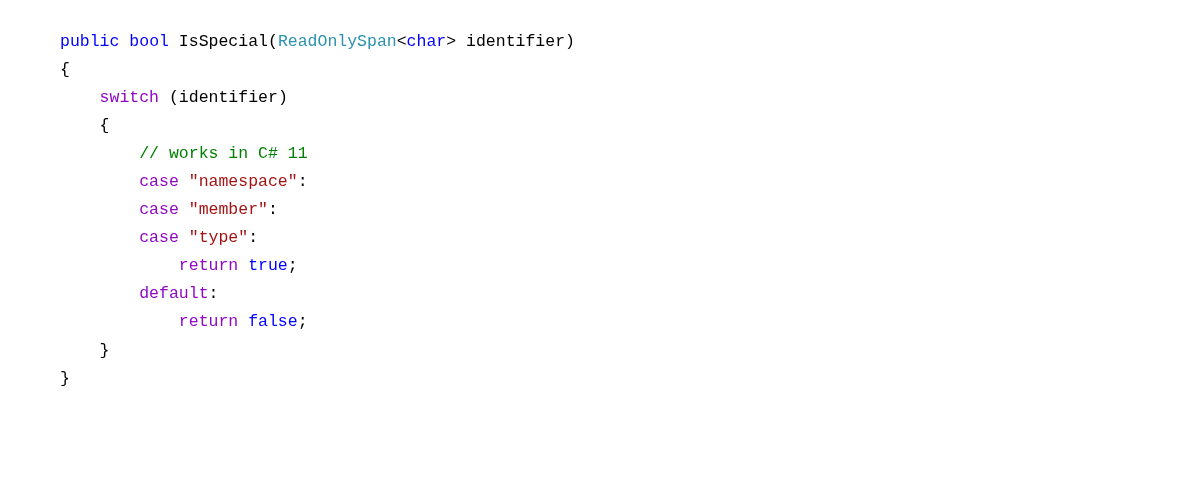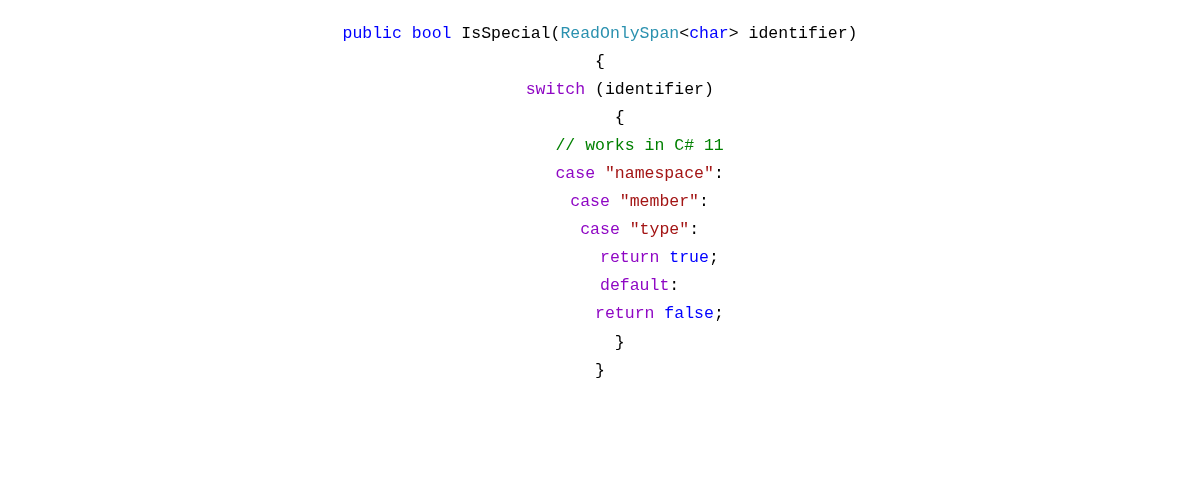--- a/index.html
+++ b/index.html
@@ -4,23 +4,22 @@
   <style>
     body {
       margin: 0;
       padding: 0;
       background: #ffffff;
       font-family: "Consolas", "Monaco", "Courier New", monospace;
       font-size: 16.5px;
       line-height: 1.7;
     }
     .code-block {
-      padding: 20px 60px;
+      padding: 28px 60px;
       white-space: pre;
-      text-align: center;
     }
     .kw-access { color: #0000ff; }
     .kw-type { color: #0000ff; }
     .kw-control { color: #8f08c4; }
     .kw-flow { color: #8f08c4; }
     .kw-literal { color: #0000ff; }
     .type-name { color: #2b91af; }
     .brace { color: #000000; }
     .paren { color: #000000; }
     .punct { color: #000000; }

